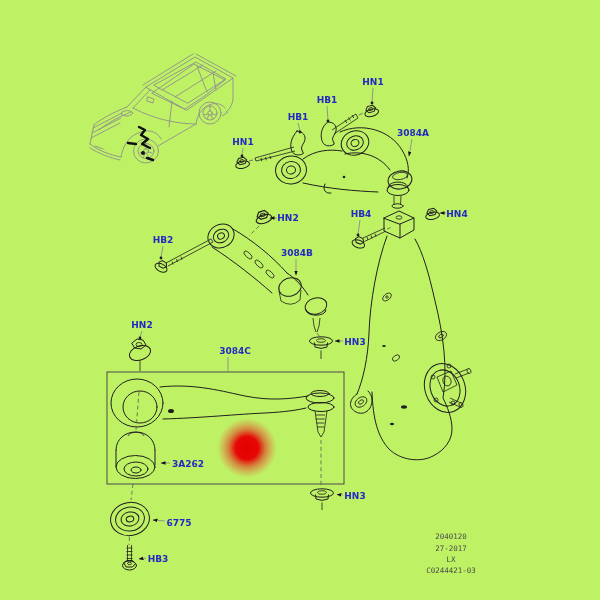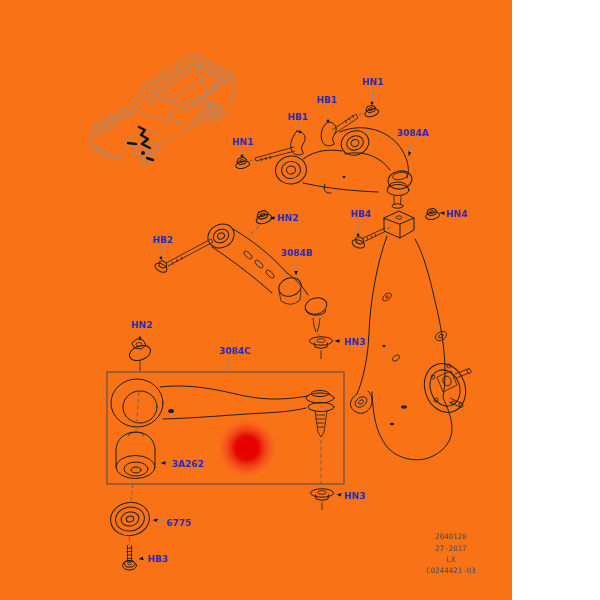--- a/index.html
+++ b/index.html
@@ -1,16 +1,16 @@
 <!DOCTYPE html>
 <html><head>
 <meta charset="utf-8">
 <style>
   html,body{margin:0;padding:0;background:#ffffff;}
-  .stage{position:relative;width:512px;height:600px;background:#f97316;overflow:hidden;
+  .stage{position:relative;width:600px;height:600px;background:#bef264;overflow:hidden;
          font-family:"DejaVu Sans", sans-serif;}
   svg{display:block;}
   .p{fill:none;stroke:#1f1f1f;stroke-width:1;stroke-linecap:round;stroke-linejoin:round;}
   .thin{fill:none;stroke:#1f1f1f;stroke-width:.8;}
   .car{fill:none;stroke:#8f8f8f;stroke-width:.9;stroke-linecap:round;stroke-linejoin:round;}
   .carbold{fill:none;stroke:#101010;stroke-width:2.4;stroke-linecap:round;stroke-linejoin:round;}
   .lead{fill:none;stroke:#8a8a8a;stroke-width:.9;}
   .cl{fill:none;stroke:#5a5a5a;stroke-width:.8;stroke-dasharray:4 2.8;}
   .fillD{fill:#1f1f1f;stroke:none;}
   .callouts text{font:bold 9px "DejaVu Sans", sans-serif;text-anchor:middle;cursor:pointer;}

